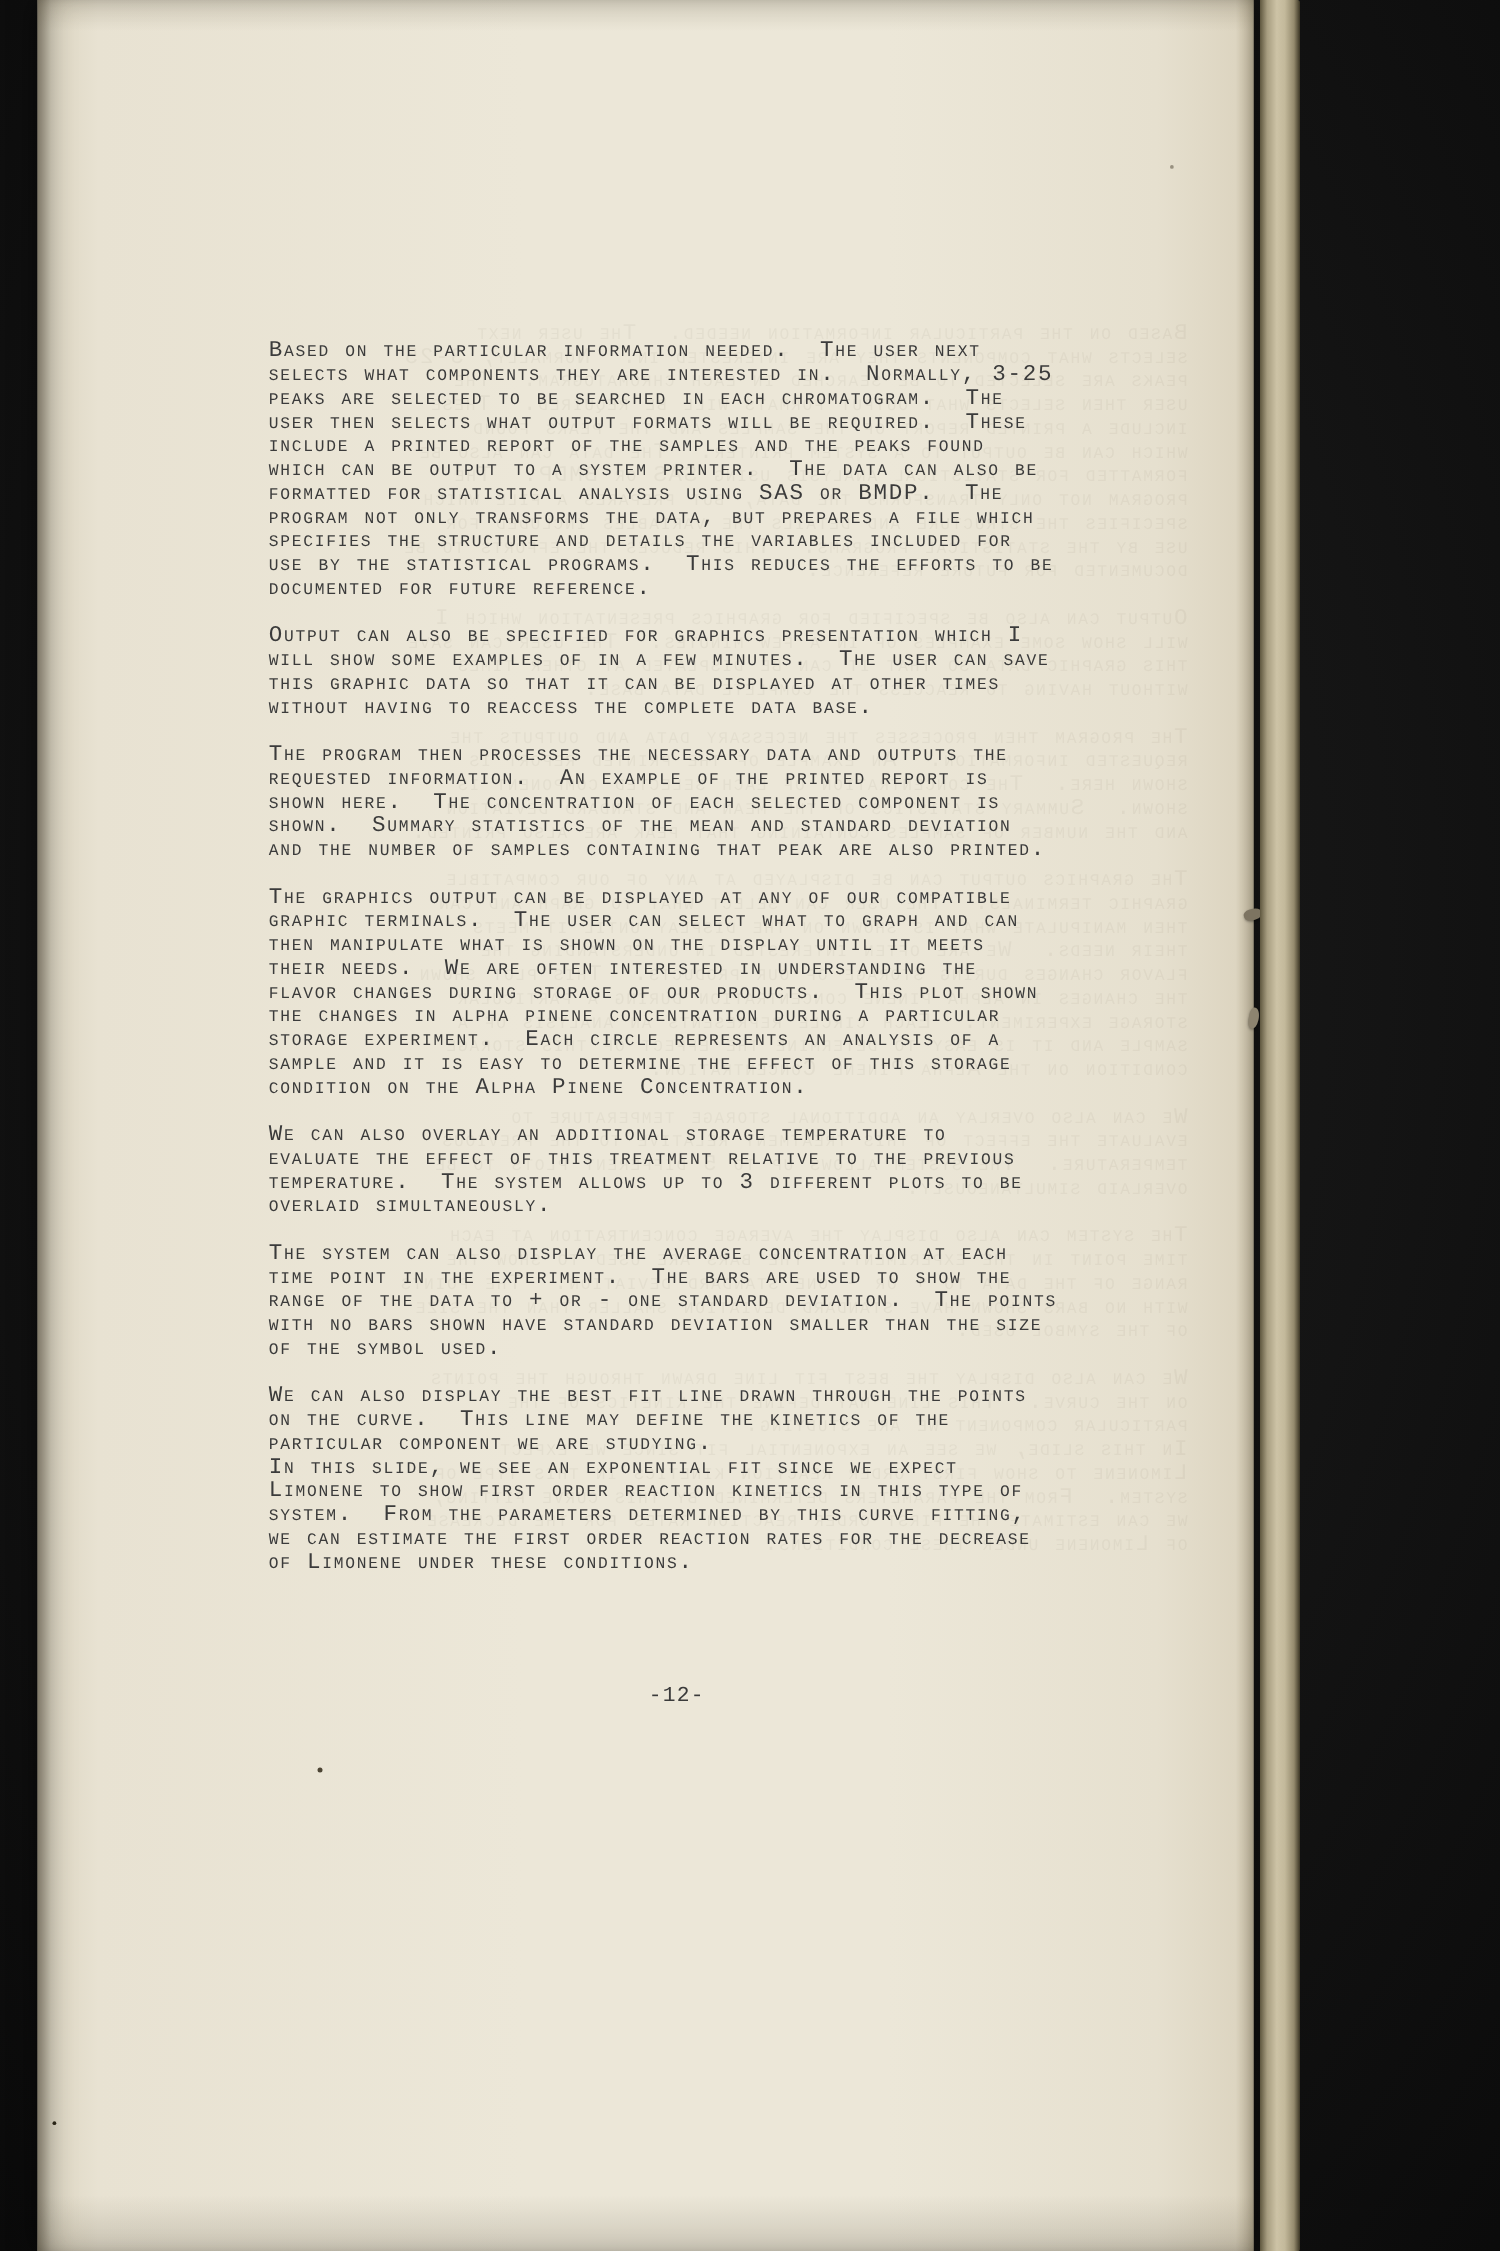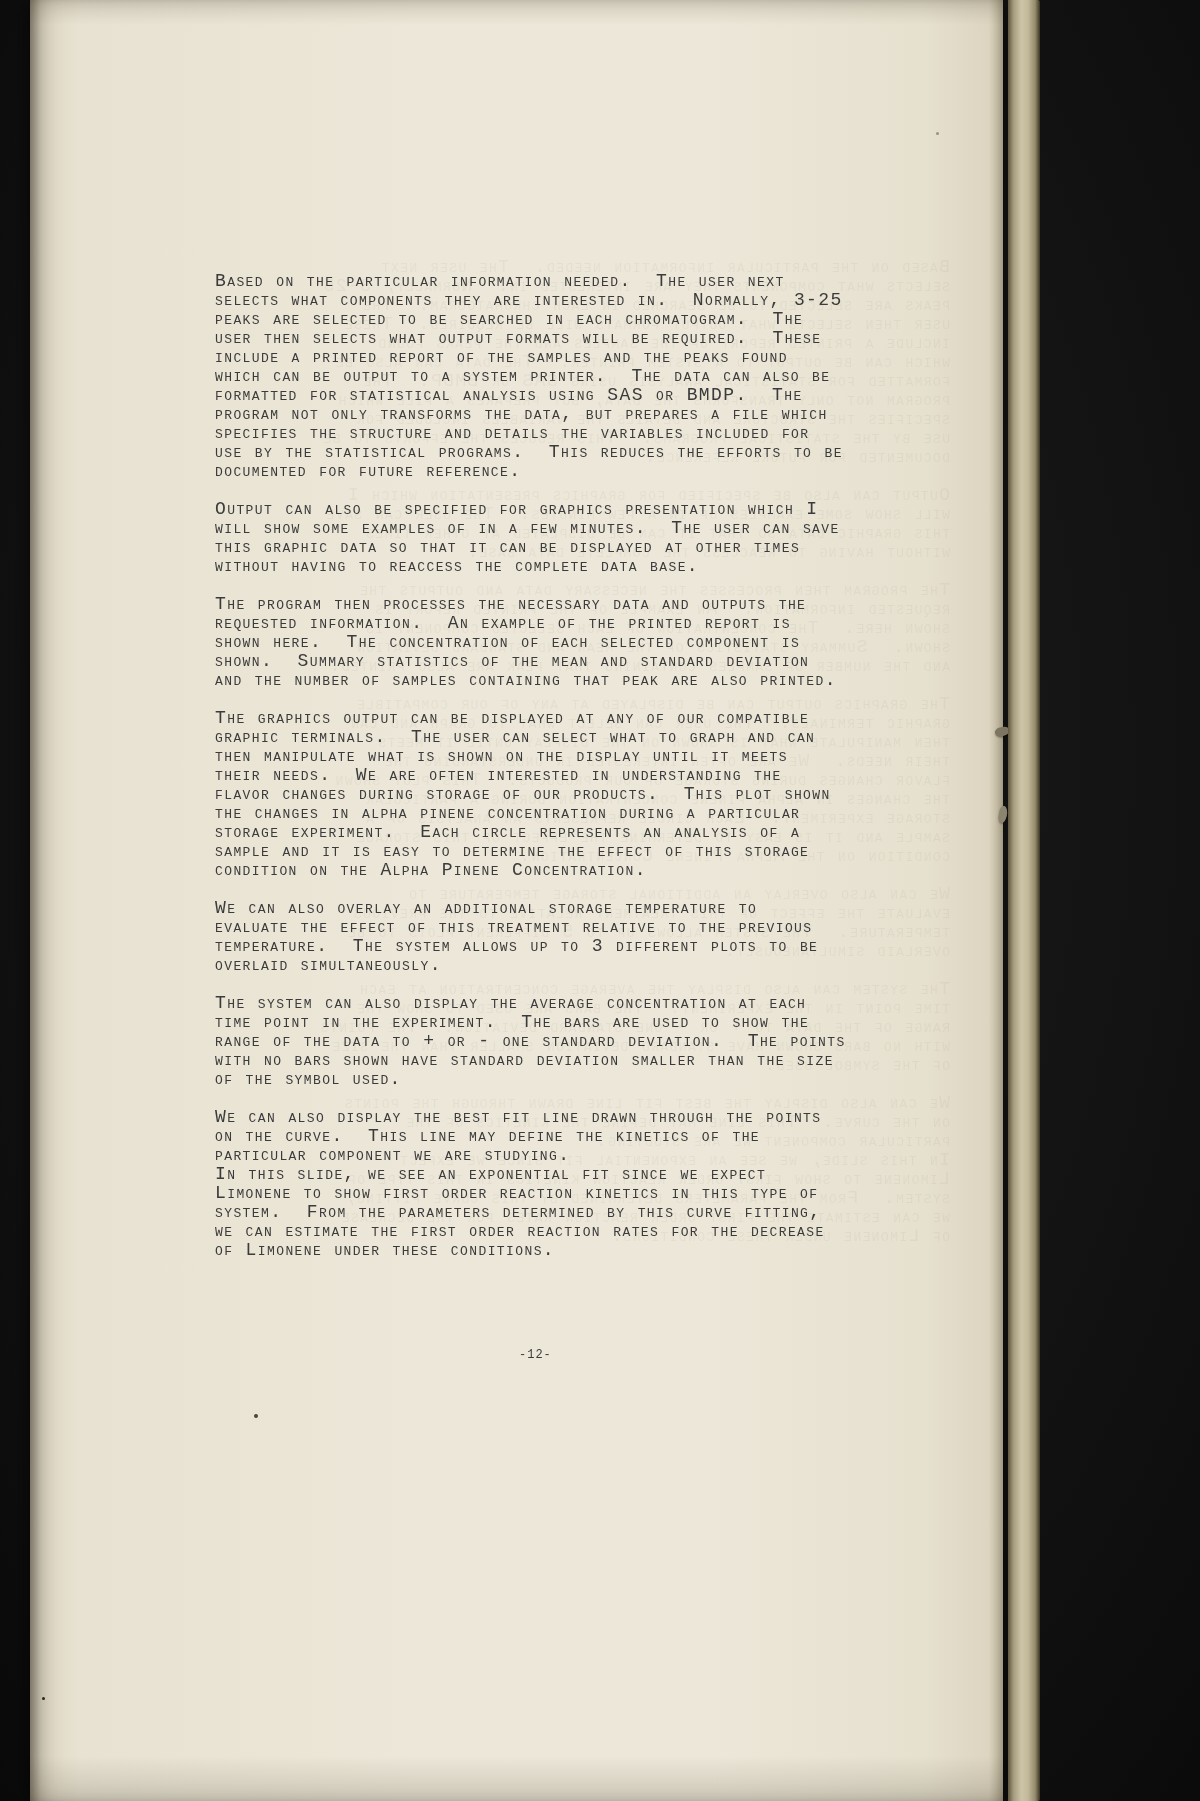--- a/index.html
+++ b/index.html
@@ -48,21 +48,21 @@
     color: var(--ink, #3b3b3b);
     font-size: 18px;
     line-height: 19px;
     letter-spacing: 1.4px;
     font-variant: small-caps;
   }
   .text-block p { margin: 0 0 19px 0; white-space: pre; }
   .page-number {
     position: absolute; left: 489px; top: 1348px;
     color: var(--ink, #3b3b3b);
-    font-size: 12px; letter-spacing: 1px;
+    font-size: 17px; letter-spacing: 1px;
     font-variant: small-caps;
   }
   
   .ghost {
     position: absolute; left: 170px; top: 258px; width: 750px;
     transform: scaleX(-1);
     opacity: 0.055;
     color: #5d553f;
     font-size: 18px; line-height: 19px; letter-spacing: 1.4px;
     font-variant: small-caps;

